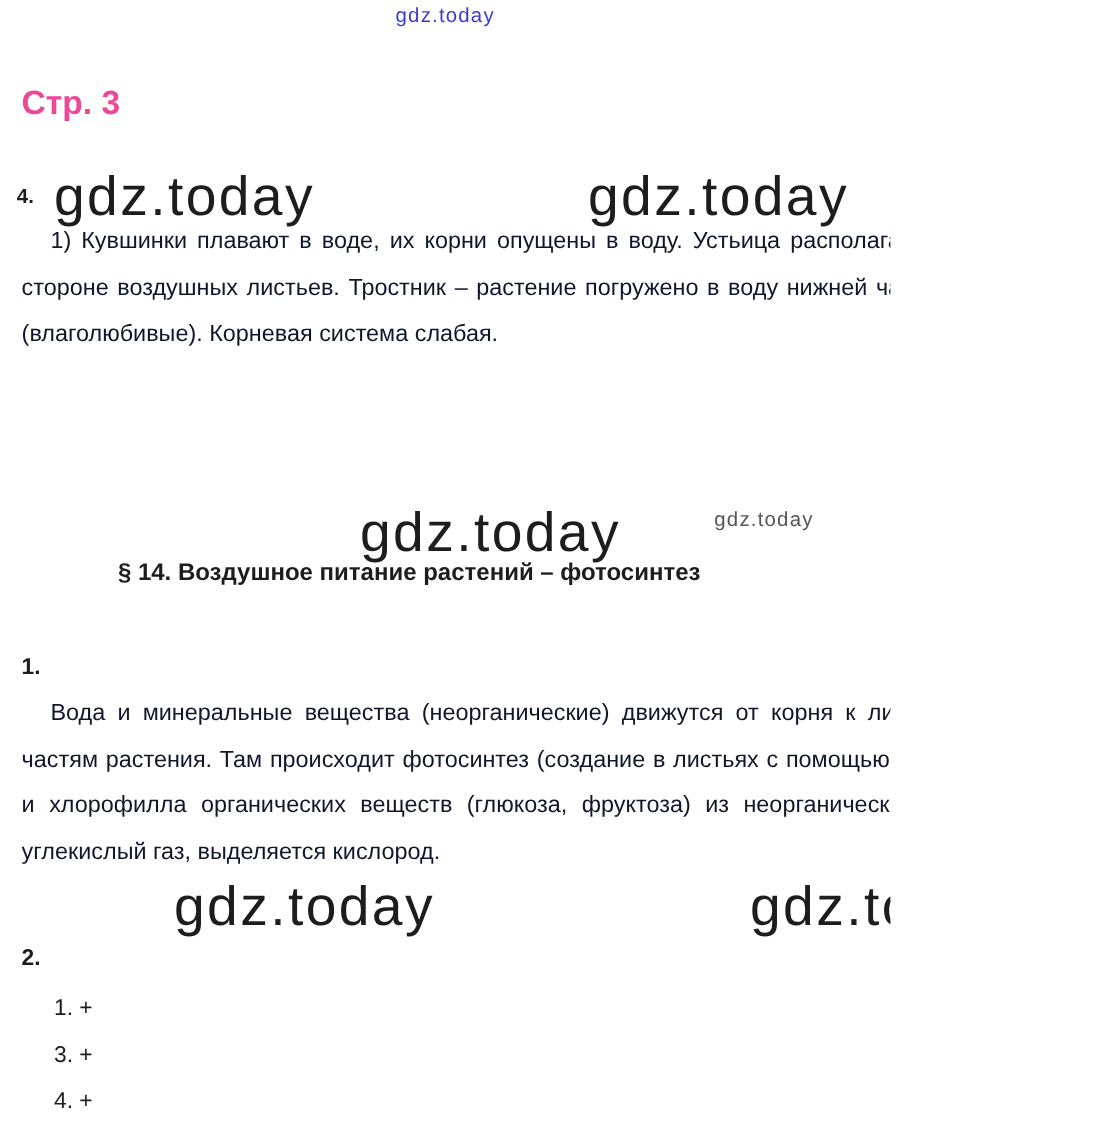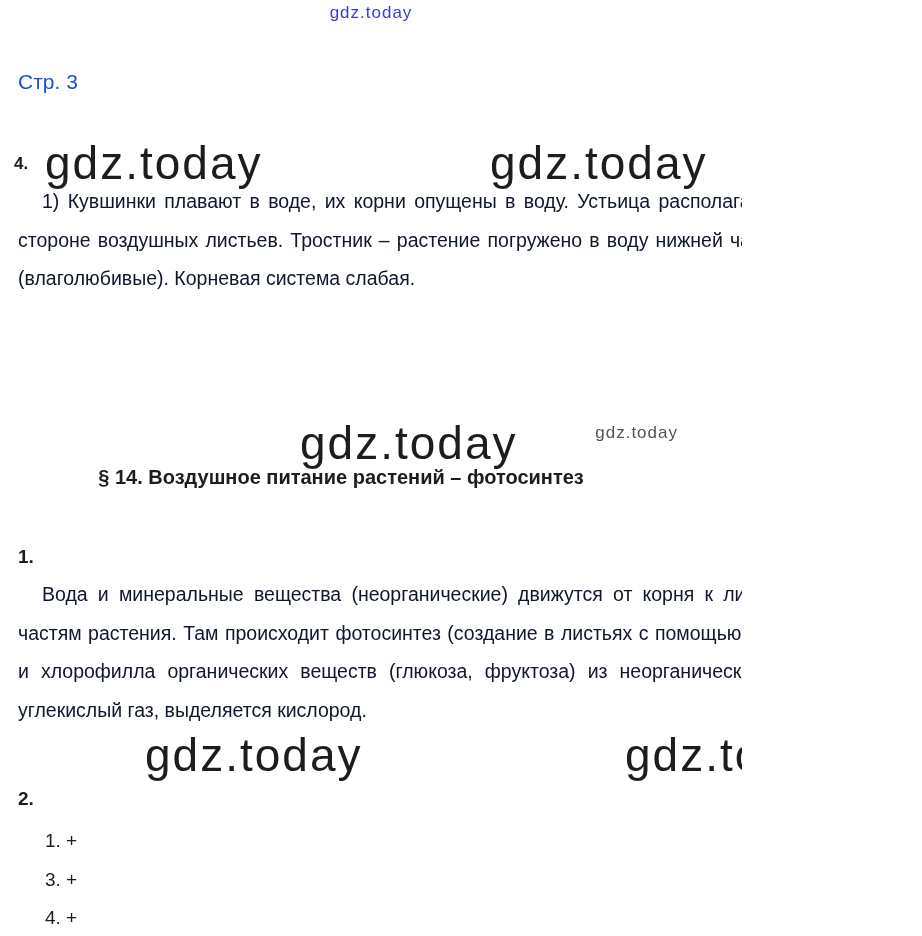--- a/index.html
+++ b/index.html
@@ -15,21 +15,21 @@
   .top-link {
     position:absolute; top:3px; left:0; width:100%;
     text-align:center;
     font-size:17px; letter-spacing:1px;
     color:var(--link-blue, #3b3bd1);
     text-decoration:none;
     font-weight:400;
   }
   .page-label {
     position:absolute; top:70px; left:18px;
-    font-size:21px; font-weight:normal; color:#1d4ed8;
+    font-size:28px; font-weight:bold; color:#ec4899;
   }
   .wm-large {
     font-size:46px; font-weight:300; letter-spacing:2px;
     color:#1d1d1d; white-space:nowrap; line-height:1;
   }
   .wm-small {
     font-size:17px; font-weight:300; letter-spacing:1px;
     color:var(--wm-gray, #555555); white-space:nowrap;
   }
   .task4-row { position:absolute; top:138px; left:0; width:100%; height:56px; }

